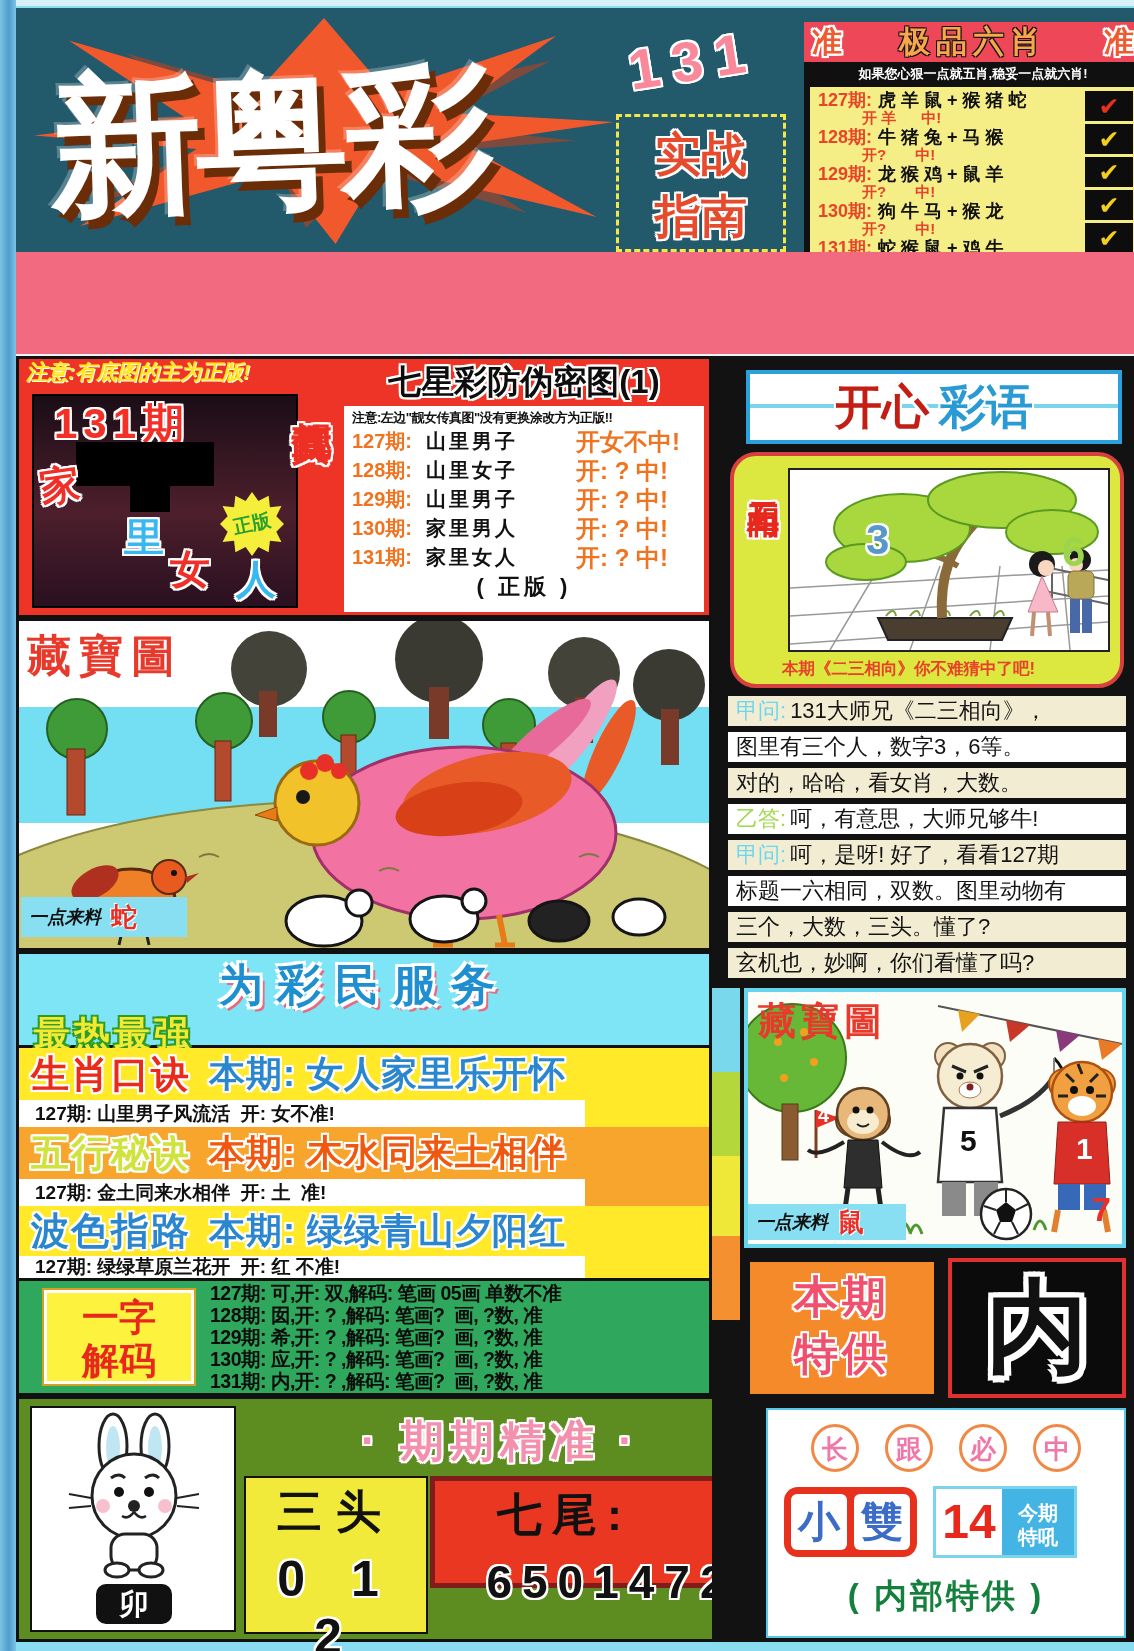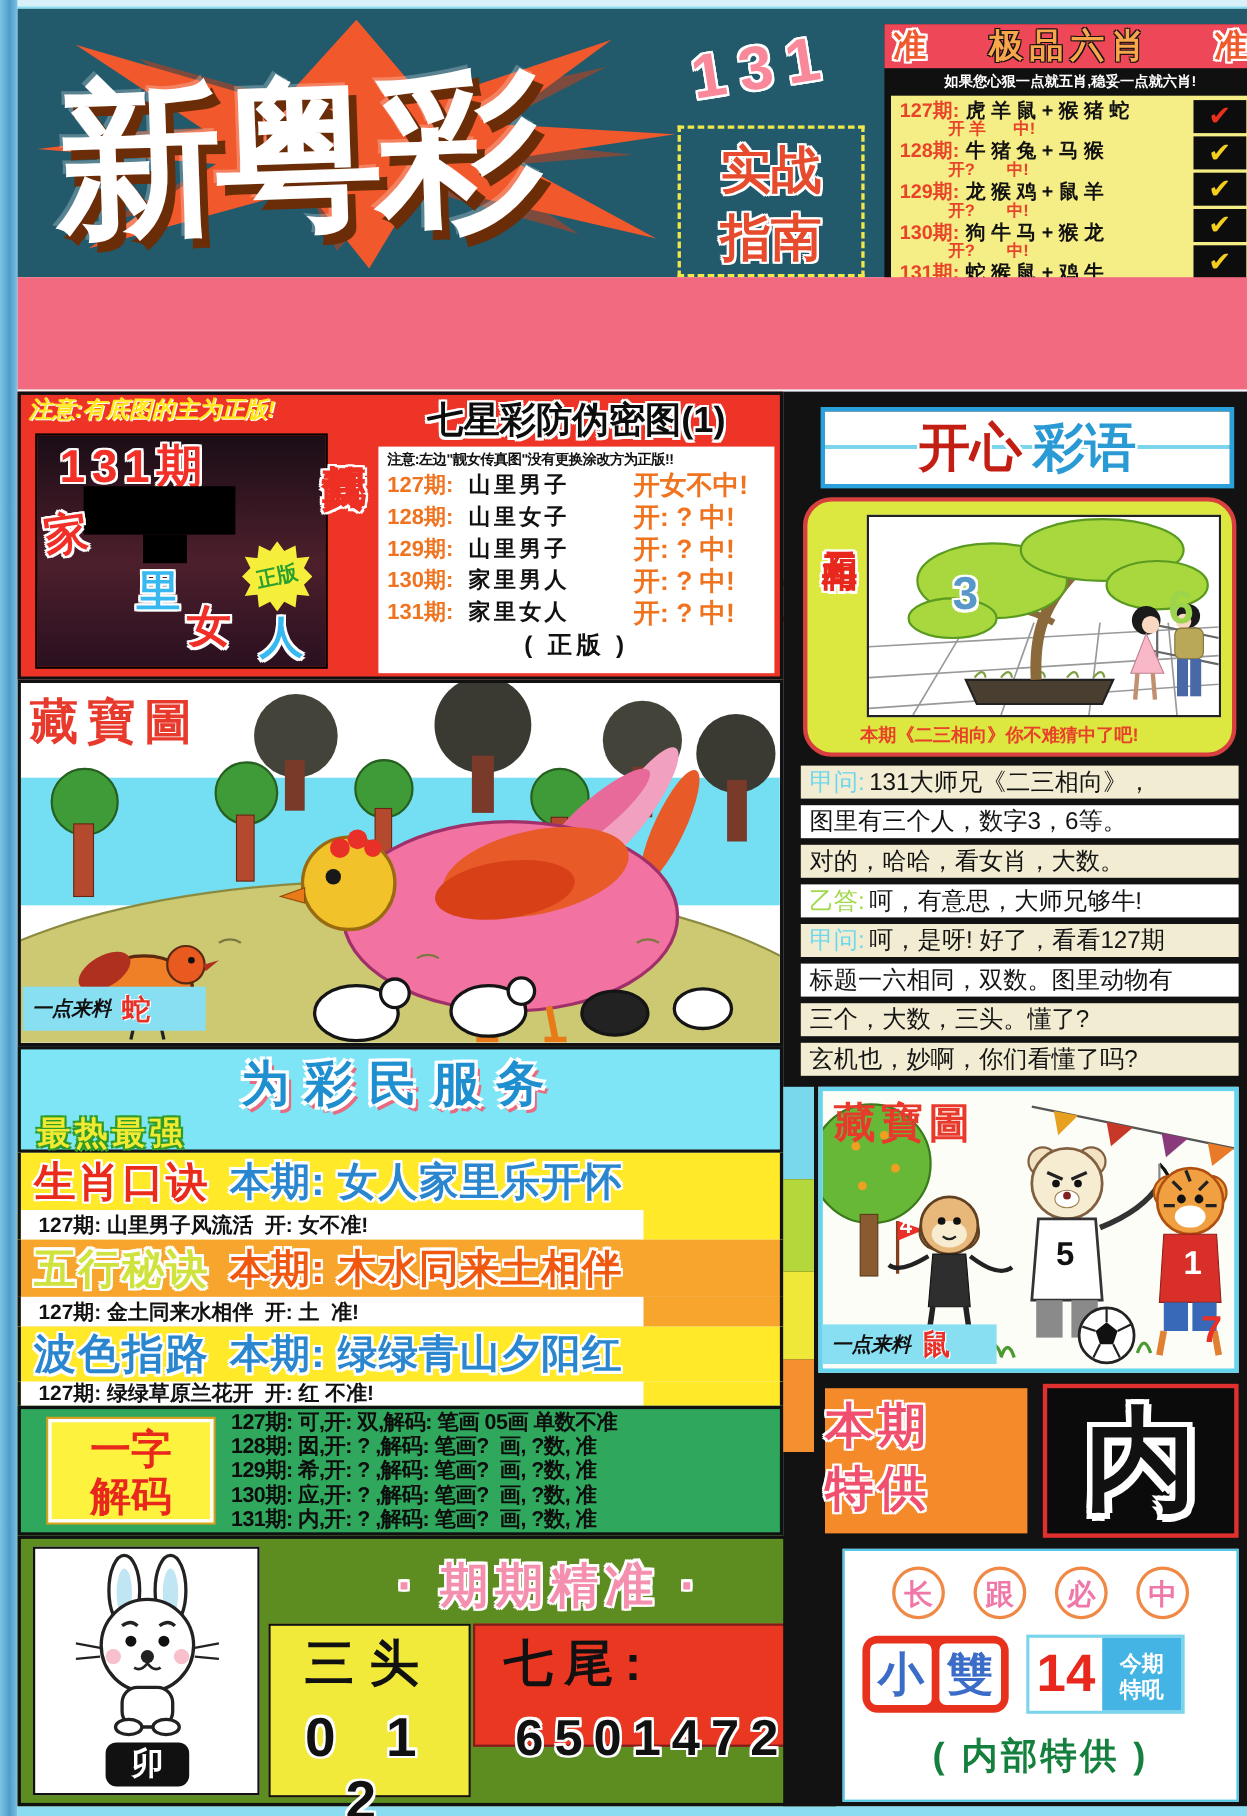--- a/index.html
+++ b/index.html
@@ -74,21 +74,21 @@
 
   .s2 { left:16px; top:618px; width:696px; height:333px; background:#fff; overflow:hidden; }
   .t1-title { left:24px; top:626px; font-size:44px; font-weight:bold; color:#e83a2c; letter-spacing:8px; }
   .src-strip { background:#88dff2; display:flex; align-items:center; gap:10px; padding-left:8px; }
   .src-strip .src { font-size:18px; font-weight:bold; font-style:italic; color:#111; }
   .src-strip .zod { font-size:26px; font-weight:bold; color:#e83028; text-shadow:1px 1px 0 #fff,-1px -1px 0 #fff; }
 
   .s3 { left:16px; top:951px; width:696px; height:97px; background:#7de5f5; }
   .svc-title { left:16px; top:956px; width:696px; text-align:center; font-size:44px; font-weight:bold; color:#1f8fd0;
     text-shadow:-3px -3px 0 #fff,3px -3px 0 #fff,-3px 3px 0 #fff,3px 3px 0 #fff,5px 5px 0 #e86a80; letter-spacing:14px; }
-  .svc-sub { left:34px; top:1010px; font-size:30px; font-weight:bold; color:#f2ea32;
+  .svc-sub { left:34px; top:1010px; font-size:36px; font-weight:bold; color:#f2ea32;
     text-shadow:-2px -2px 0 #2f9c28,2px -2px 0 #2f9c28,-2px 2px 0 #2f9c28,2px 2px 0 #2f9c28; letter-spacing:4px; }
 
   .tip-row { left:16px; width:696px; display:flex; align-items:center; gap:18px; padding-left:12px; border-left:3px solid #111; border-right:3px solid #111; }
   .tip-label { font-size:38px; font-weight:bold; letter-spacing:2px; }
   .tip-cur { font-size:36px; font-weight:bold; letter-spacing:1px; }
   .tip-sub { left:16px; width:696px; border-left:3px solid #111; border-right:3px solid #111; }
   .tip-sub .strip { width:566px; height:100%; background:#fff; font-size:19px; font-weight:bold; color:#111; padding-left:16px; display:flex; align-items:center; }
 
   .s5 { left:16px; top:1278px; width:696px; height:118px; background:#2fa75c; }
   .dec-label { left:44px; top:1290px; width:150px; height:94px; background:#fdf23e; border:3px solid #fff; box-shadow:0 0 0 2px #d8a020; text-align:center; padding-top:4px; }
@@ -96,41 +96,41 @@
   .dec-rows { left:210px; top:1282px; width:496px; }
   .dec-rows div { font-size:19.5px; font-weight:bold; color:#0d0d0d; line-height:22px; letter-spacing:-.5px; white-space:pre; }
 
   .s6 { left:16px; top:1396px; width:744px; height:246px; background:#5d8c20; border:3px solid #111; }
   .rabbit-box { left:30px; top:1406px; width:206px; height:226px; background:#fff; border:2px solid #111; text-align:center; }
   .rb-badge { position:absolute; left:64px; bottom:6px; width:76px; height:40px; background:#111; border-radius:10px; color:#fff; font-size:29px; font-weight:bold; line-height:40px; text-align:center; }
   .slogan { left:250px; top:1412px; width:500px; text-align:center; font-size:44px; font-weight:bold; color:#f58fae; letter-spacing:6px; }
   .santou { left:244px; top:1476px; width:184px; height:158px; background:#f2ea3a; border:2px solid #111; text-align:center; }
   .santou .lb { font-size:45px; font-weight:bold; color:#111; letter-spacing:14px; margin-top:4px; }
   .santou .vl { font-size:50px; font-weight:bold; color:#111; letter-spacing:16px; margin-top:8px; }
-  .qiwei { left:430px; top:1476px; width:326px; height:112px; background:#ea3722; border:2px solid #7f1d1d; text-align:center; }
+  .qiwei { left:430px; top:1476px; width:326px; height:112px; background:#ea3722; border:5px solid #7f1d1d; text-align:center;padding-left:36px; }
   .qiwei .lb { font-size:45px; font-weight:bold; color:#111; letter-spacing:10px; margin-top:4px; text-align:left; padding-left:26px; }
   .qiwei .vl { font-size:46px; font-weight:bold; color:#111; letter-spacing:10px; margin-top:10px; }
 
   
   .rcol { left:712px; top:356px; width:422px; height:1286px; background:#121212; }
   .happy { left:746px; top:370px; width:376px; height:74px; background:linear-gradient(#fff 46%,#7ad4ec 46%,#7ad4ec 52%,#fff 52%); border:4px solid #2aa0dc; display:flex; align-items:center; justify-content:center; gap:10px; }
   .happy span { font-size:47px; font-weight:bold; }
   .cartoon { left:730px; top:452px; width:394px; height:236px; background:#dce73f; border:4px solid #d84040; border-radius:26px; }
   .ct-v { left:742px; top:478px; font-size:33px; font-weight:bold; color:#e8281c; line-height:1.32; }
   .ct-pic { left:788px; top:468px; width:322px; height:184px; background:#fff; border:2px solid #222; overflow:hidden; }
   .ct-num { font-size:42px; font-weight:bold; }
   .ct-cap { left:782px; top:658px; width:336px; font-size:16.5px; font-weight:bold; color:#e8402a; }
   .dlg { left:728px; width:398px; height:30px; display:flex; align-items:center; padding-left:8px; font-size:22px; font-weight:normal; color:#141414; white-space:pre; }
   .dlg .lab { margin-right:4px; }
   .lab-cyan { color:#6ed7ee; } .lab-green { color:#a2d84c; }
   .bg-cream { background:#f2edd2; } .bg-white { background:#fff; }
   .cstrip div { width:28px; }
   .t2 { left:744px; top:988px; width:382px; height:260px; background:#fff; border:4px solid #66d4ec; overflow:hidden; }
   .t2-title { left:758px; top:996px; font-size:38px; font-weight:bold; color:#e83a2c; letter-spacing:5px; }
-  .benqi { left:750px; top:1262px; width:184px; height:132px; background:#f48a2a; padding-top:6px; }
+  .benqi { left:750px; top:1262px; width:184px; height:132px; background:#f48a2a; text-align:center; padding-top:6px; }
   .benqi div { font-size:44px; font-weight:bold; color:#f0506e; line-height:1.3; letter-spacing:4px; }
   .nei { left:948px; top:1258px; width:178px; height:140px; background:#0b0b0b; border:4px solid #e03030; text-align:center; }
   .nei span { font-size:102px; font-weight:bold; color:#111; line-height:130px;
     text-shadow:-5px -5px 0 #fff,5px -5px 0 #fff,-5px 5px 0 #fff,5px 5px 0 #fff,-5px 0 0 #fff,5px 0 0 #fff,0 -5px 0 #fff,0 5px 0 #fff,0 7px 0 #fff,7px 0 0 #fff; }
   .rfoot { left:766px; top:1408px; width:360px; height:230px; background:#fff; border:2px solid #55c8e8; }
   .circles { display:flex; justify-content:center; gap:26px; margin-top:14px; }
   .circles div { width:48px; height:48px; border:3px solid #f08946; border-radius:50%; text-align:center; line-height:44px; font-size:26px; font-weight:bold; color:#f078a8; }
   .midrow { display:flex; align-items:center; margin-top:14px; padding-left:16px; }
   .shuangbox { background:#e8311c; border-radius:14px; padding:7px; display:flex; gap:7px; }
   .shuangbox div { width:56px; height:56px; background:#fff; border-radius:6px; text-align:center; line-height:56px; font-size:42px; font-weight:bold; color:#3a6cc8; }

